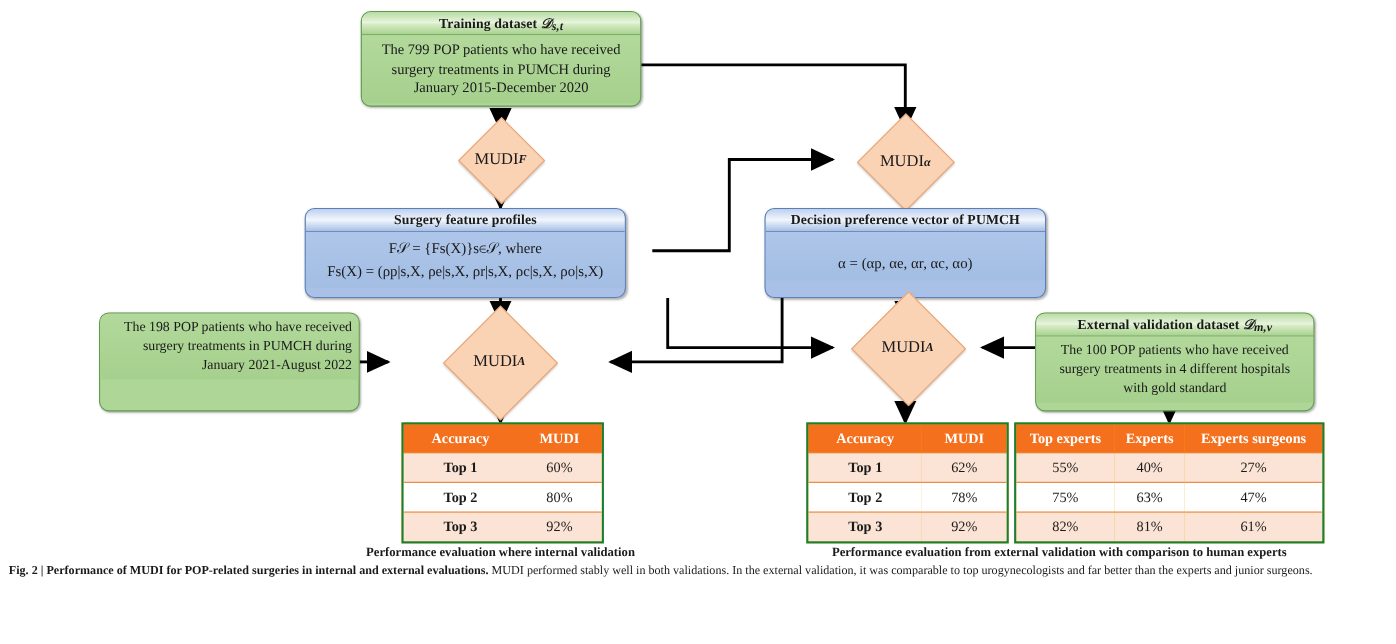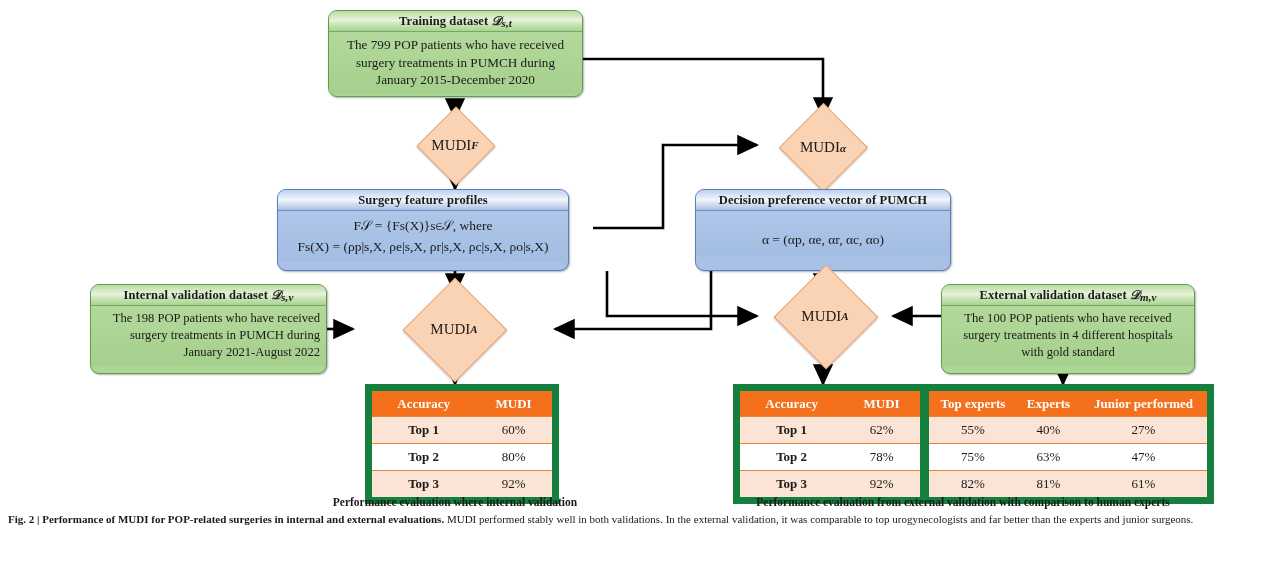--- a/index.html
+++ b/index.html
@@ -52,21 +52,21 @@
   }
   .diamond .dlabel{
     position:absolute;left:0;top:0;width:100%;height:100%;
     display:flex;align-items:center;justify-content:center;
     font-size:15px;white-space:nowrap;
   }
   .sub{font-size:11px;vertical-align:-2px;font-style:italic;font-weight:bold;}
   .subn{font-size:11px;vertical-align:-2px;font-style:italic;}
 
   
-  .tbl{position:absolute;border:7px solid #15803d;border-collapse:collapse;background:#eab308;}
+  .tbl{position:absolute;border:2px solid #15803d;border-collapse:collapse;background:#eab308;}
   .tbl table{border-collapse:collapse;width:100%;}
   .tbl th{
     background:#f4701d;color:#ffffff;font-weight:bold;font-size:13px;
     height:25px;padding:0 6px;text-align:center;white-space:nowrap;
   }
   .tbl td{
     font-size:13px;height:26px;padding:0 6px;text-align:center;
     border-top:1px solid #e8833c;white-space:nowrap;
   }
   .tbl tr.odd td{background:#fbe3d5;}
@@ -165,24 +165,20 @@
   </div>
 
   <div class="node boxwrap box-blue" style="left:695px;top:189px;width:256px;height:82px;">
     <div class="bhead">Decision preference vector of PUMCH</div>
     <div class="bbody">
       <div class="mline" style="padding-top:14px;">α = (αp, αe, αr, αc, αo)</div>
     </div>
   </div>
 
   <div class="node boxwrap box-green" style="left:90px;top:284px;width:237px;height:90px;">
-    <div class="bhead">
-      <span>Internal validation dataset</span>
-      <i> 𝒟</i><span class="subn">s,v</span>
-    </div>
     <div class="bbody" style="font-size:12.6px;line-height:17px;text-align:right;">
       <div>The 198 POP  patients who have received</div>
       <div>surgery treatments in PUMCH during</div>
       <div>January 2021-August 2022</div>
     </div>
   </div>
 
   <div class="node boxwrap box-green" style="left:941px;top:284px;width:254px;height:90px;">
     <div class="bhead">
       <span>External validation dataset</span>
@@ -261,21 +257,21 @@
       </tbody>
     </table>
   </div>
 
   <div class="tbl" style="left:922px;top:384px;width:278px;">
     <table>
       <thead>
         <tr>
           <th>Top experts</th>
           <th>Experts</th>
-          <th>Junior performed</th>
+          <th>Experts surgeons</th>
         </tr>
       </thead>
       <tbody>
         <tr class="odd">
           <td>55%</td>
           <td>40%</td>
           <td>27%</td>
         </tr>
         <tr class="even">
           <td>75%</td>

